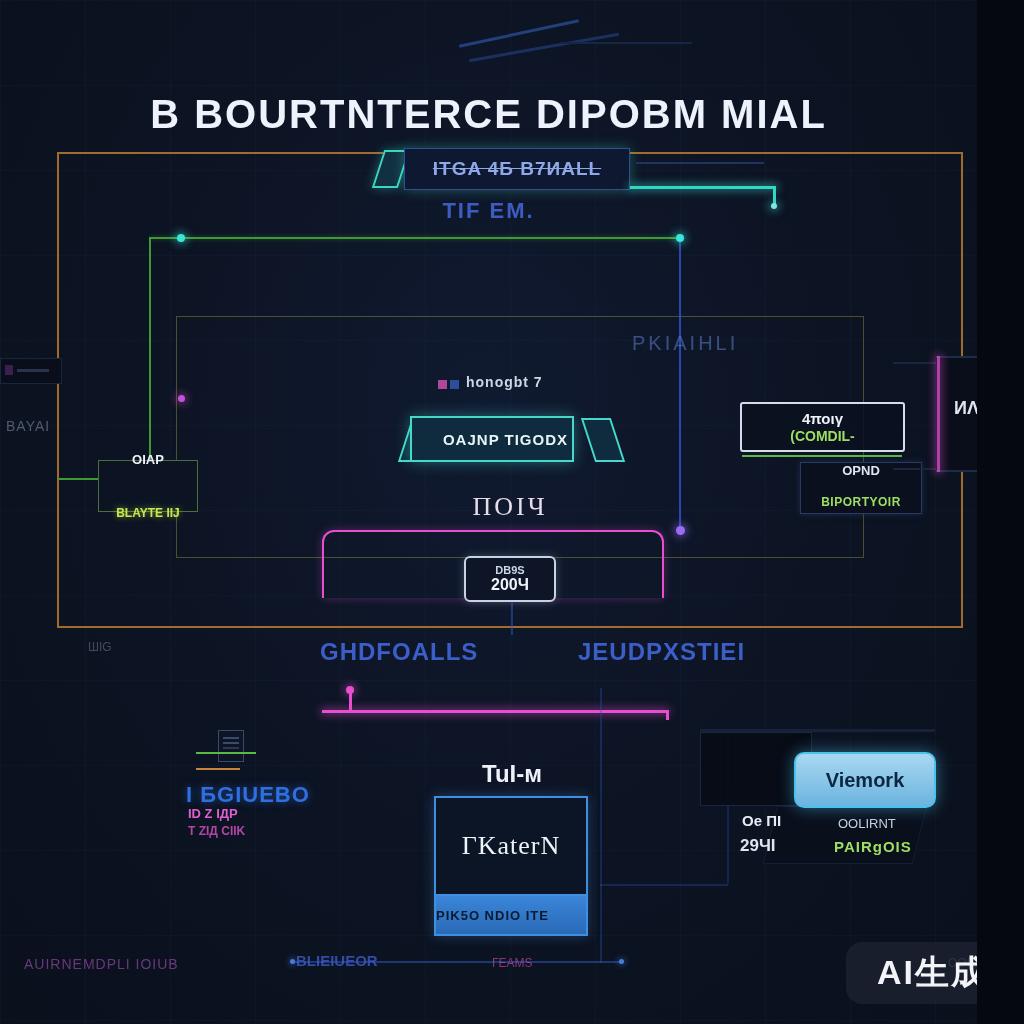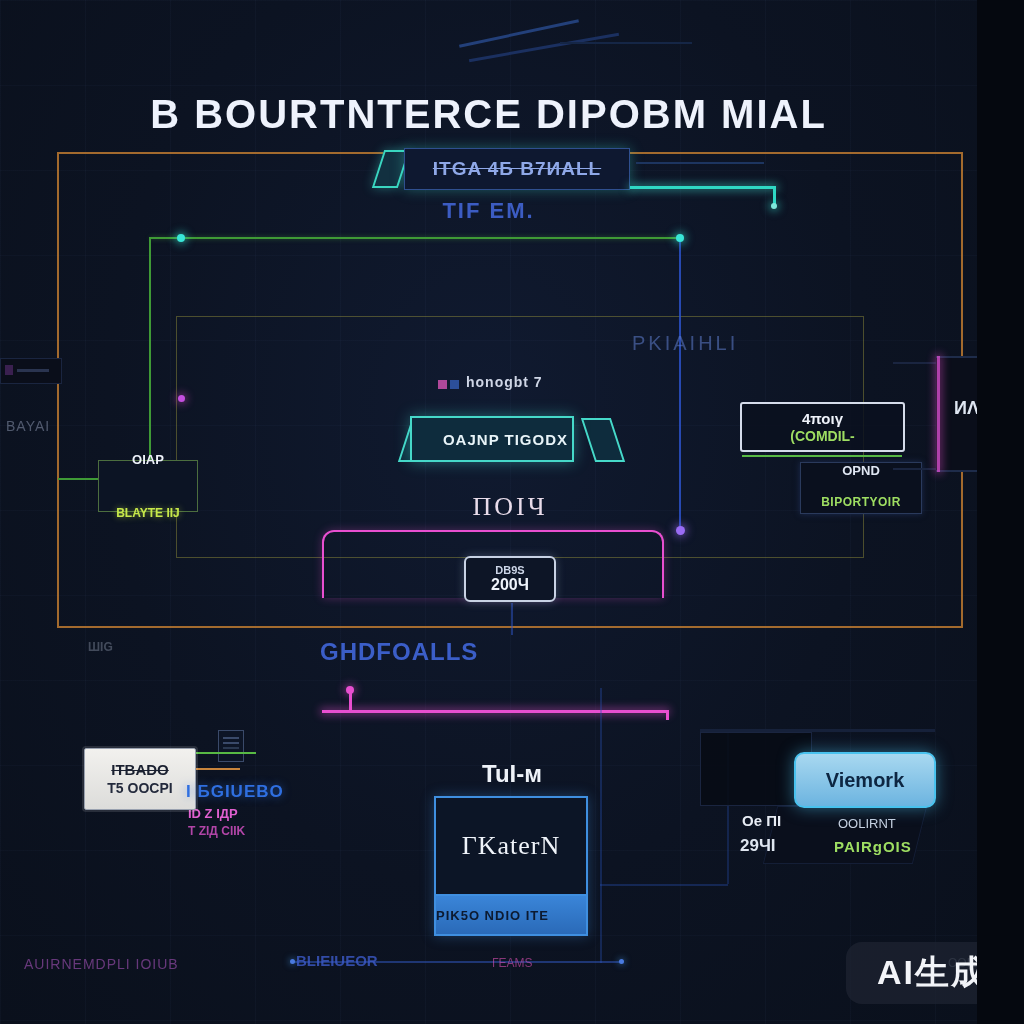--- a/index.html
+++ b/index.html
@@ -56,21 +56,21 @@
   </div>
   <div class="line glow-teal" style="left:630px;top:186px;width:146px;height:3px;background:#2fd8c4;"></div>
   <div class="line" style="left:773px;top:186px;width:3px;height:20px;background:#2fd8c4;"></div>
   <div class="line" style="left:636px;top:162px;width:128px;height:2px;background:#1d3560;"></div>
   <div class="dot glow-cyan" style="left:771px;top:203px;width:6px;height:6px;background:#7fe8dc;"></div>
 
   <div class="t center" style="left:0;right:0;top:198px;font-size:22px;font-weight:bold;color:#3c5cc2;letter-spacing:2px;">TIF EM.</div>
 
   <div class="t" style="left:632px;top:332px;font-size:20px;letter-spacing:3px;color:rgba(95,125,205,.55);">PKIAIHLI</div>
   <div class="t" style="left:6px;top:418px;font-size:14px;letter-spacing:1px;color:rgba(150,160,185,.5);">BAYAI</div>
-  <div class="t" style="left:88px;top:640px;font-size:12px;color:rgba(150,160,180,.4);font-weight:bold;">ШIG</div>
+  <div class="t" style="left:88px;top:640px;font-size:12px;color:rgba(150,160,180,.4);">ШIG</div>
 
   <div class="line" style="left:438px;top:380px;width:9px;height:9px;background:#b0489a;"></div>
   <div class="line" style="left:450px;top:380px;width:9px;height:9px;background:#2c4f9a;"></div>
   <div class="t" style="left:466px;top:374px;font-size:14px;font-weight:bold;color:#cfd6e6;letter-spacing:1px;">honogbt 7</div>
 
   <div class="box" style="left:405px;top:418px;width:30px;height:44px;background:#0e2c3d;border:2px solid #46d9c9;transform:skewX(-18deg);"></div>
   <div class="box" style="left:588px;top:418px;width:30px;height:44px;background:#0e2c3d;border:2px solid #46d9c9;transform:skewX(18deg);"></div>
   <div class="box" style="left:410px;top:416px;width:164px;height:46px;background:#0e2c3d;border:2px solid #46d9c9;box-shadow:0 0 14px rgba(63,216,204,.4);display:flex;align-items:center;justify-content:center;padding-left:27px;">
     <span style="color:#e8f4f8;font-size:15px;font-weight:bold;letter-spacing:1px;">OAJNP TIGODX</span>
   </div>
@@ -95,41 +95,38 @@
 
   <div class="box" style="left:322px;top:530px;width:342px;height:68px;border:2.5px solid #e84fd0;border-bottom:none;border-radius:12px 12px 0 0;box-shadow:0 0 10px rgba(232,79,208,.3);"></div>
 
   <div class="box" style="left:464px;top:556px;width:92px;height:46px;background:#0d1526;border:2px solid #c8d2e4;border-radius:6px;box-shadow:0 0 10px rgba(200,220,255,.25);display:flex;flex-direction:column;align-items:center;justify-content:center;line-height:1.1;z-index:3;">
     <span style="color:#cdd6e8;font-size:11px;font-weight:bold;">DB9S</span>
     <span style="color:#eef3fb;font-size:16px;font-weight:bold;">200Ч</span>
   </div>
   <div class="line" style="left:511px;top:603px;width:1.5px;height:32px;background:rgba(45,85,200,.5);"></div>
 
   <div class="t" style="left:320px;top:638px;font-size:24px;font-weight:bold;letter-spacing:1px;color:#3b5ec8;">GHDFOALLS</div>
+  <div class="t" style="left:578px;top:638px;font-size:24px;font-weight:bold;letter-spacing:1px;color:#3b5ec8;">JEUDPXSTIEI</div>
 
   <div class="dot glow-pink" style="left:346px;top:686px;width:8px;height:8px;background:#e84fd0;"></div>
   <div class="line" style="left:349px;top:690px;width:2.5px;height:22px;background:#e84fd0;"></div>
   <div class="line glow-pink" style="left:322px;top:710px;width:346px;height:2.5px;background:#e84fd0;"></div>
   <div class="line" style="left:666px;top:710px;width:2.5px;height:10px;background:#e84fd0;"></div>
 
   <div class="line" style="left:600px;top:688px;width:1.5px;height:275px;background:rgba(40,80,180,.35);"></div>
   <div class="line" style="left:727px;top:732px;width:1.5px;height:152px;background:rgba(40,80,180,.3);"></div>
   <div class="line" style="left:600px;top:884px;width:128px;height:1.5px;background:rgba(40,80,180,.35);"></div>
   <div class="line" style="left:700px;top:729px;width:235px;height:3px;background:#16213a;"></div>
 
-  <div class="box" style="left:84px;top:748px;width:112px;height:62px;background:linear-gradient(#f2f1ee,#dcdcda);border:1px solid #9aa2b0;border-radius:2px;box-shadow:0 0 0 2px rgba(255,255,255,.12);display:flex;flex-direction:column;align-items:center;justify-content:center;line-height:1.25;z-index:2;">
-    <span class="strike" style="color:#1a2030;font-size:15px;font-weight:bold;">ITBADO</span>
-    <span style="color:#232a3c;font-size:14px;font-weight:bold;">T5 OOCPI</span>
-  </div>
   <div class="box" style="left:218px;top:730px;width:26px;height:32px;background:#0d1526;border:1px solid #3a4a6a;">
     <div style="margin:6px 4px;height:2px;background:#3a4a6a;box-shadow:0 5px 0 #3a4a6a,0 10px 0 #2a3850;"></div>
   </div>
   <div class="line" style="left:196px;top:752px;width:60px;height:2px;background:#58b944;"></div>
   <div class="line" style="left:196px;top:768px;width:44px;height:2px;background:#c8843c;"></div>
-  <div class="t" style="left:186px;top:782px;font-size:17px;font-weight:bold;letter-spacing:1px;color:#2f6fe0;text-shadow:0 0 8px rgba(47,111,224,.6);z-index:3;">I БGIUEBO</div>
+  <div class="t" style="left:186px;top:782px;font-size:22px;font-weight:bold;letter-spacing:1px;color:#2f6fe0;text-shadow:0 0 8px rgba(47,111,224,.6);z-index:3;">I БGIUEBO</div>
   <div class="t" style="left:188px;top:806px;font-size:13px;font-weight:bold;color:#e060d0;">ID Z IДP</div>
   <div class="t" style="left:188px;top:824px;font-size:12px;font-weight:bold;color:rgba(208,79,192,.85);">T ZIД CIIK</div>
 
   <div class="t center" style="left:432px;top:760px;width:160px;font-size:24px;font-weight:600;color:#eef2f8;">TuI-м</div>
   <div class="box" style="left:434px;top:796px;width:154px;height:140px;background:#0c1526;border:2.5px solid #3f8fe0;box-shadow:0 0 12px rgba(63,143,224,.35);display:flex;flex-direction:column;">
     <div style="flex:1;display:flex;align-items:center;justify-content:center;">
       <span class="serif" style="color:#f0f4fa;font-size:26px;letter-spacing:1px;">ΓKaterN</span>
     </div>
     <div style="height:38px;background:linear-gradient(#3a85d8,#2a6ab8);border-top:2px solid #3f8fe0;display:flex;align-items:center;cursor:pointer;">
       <span style="color:#0c1a30;font-size:13px;font-weight:bold;letter-spacing:1px;">PIK5O NDIO ITE</span>

